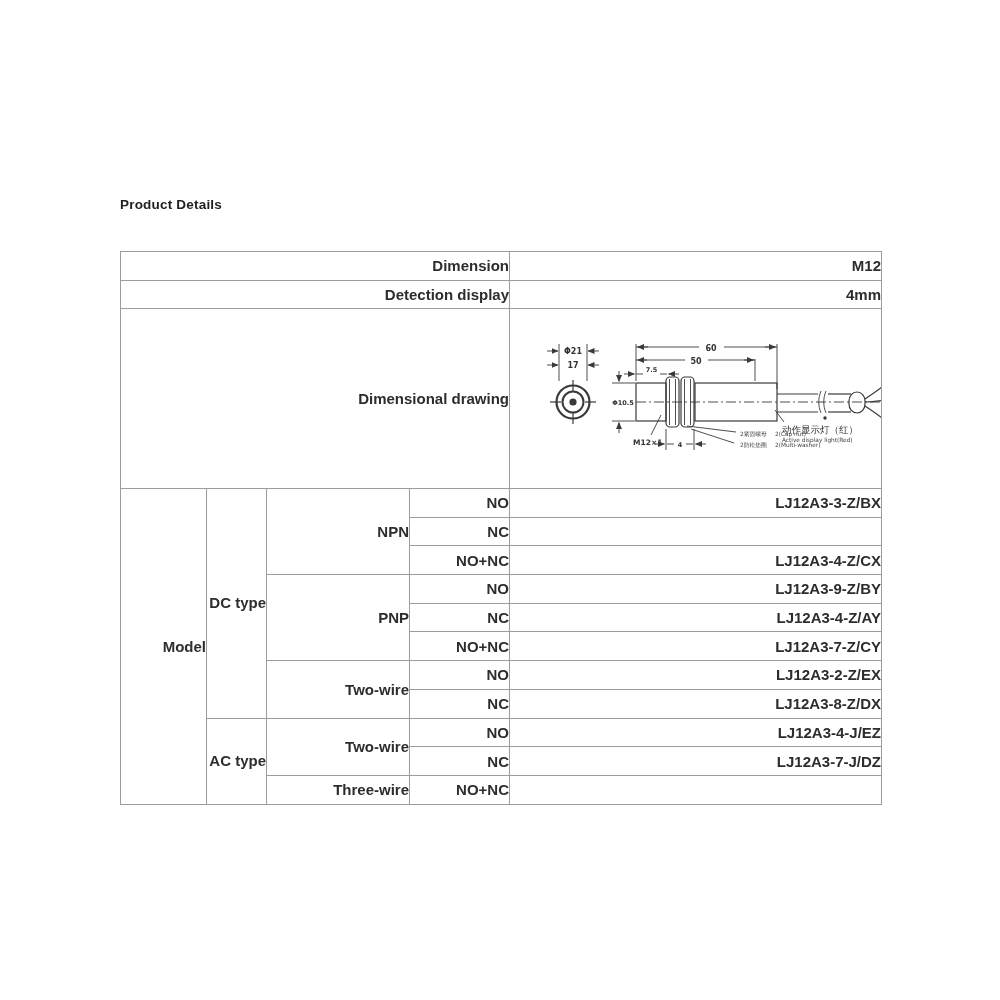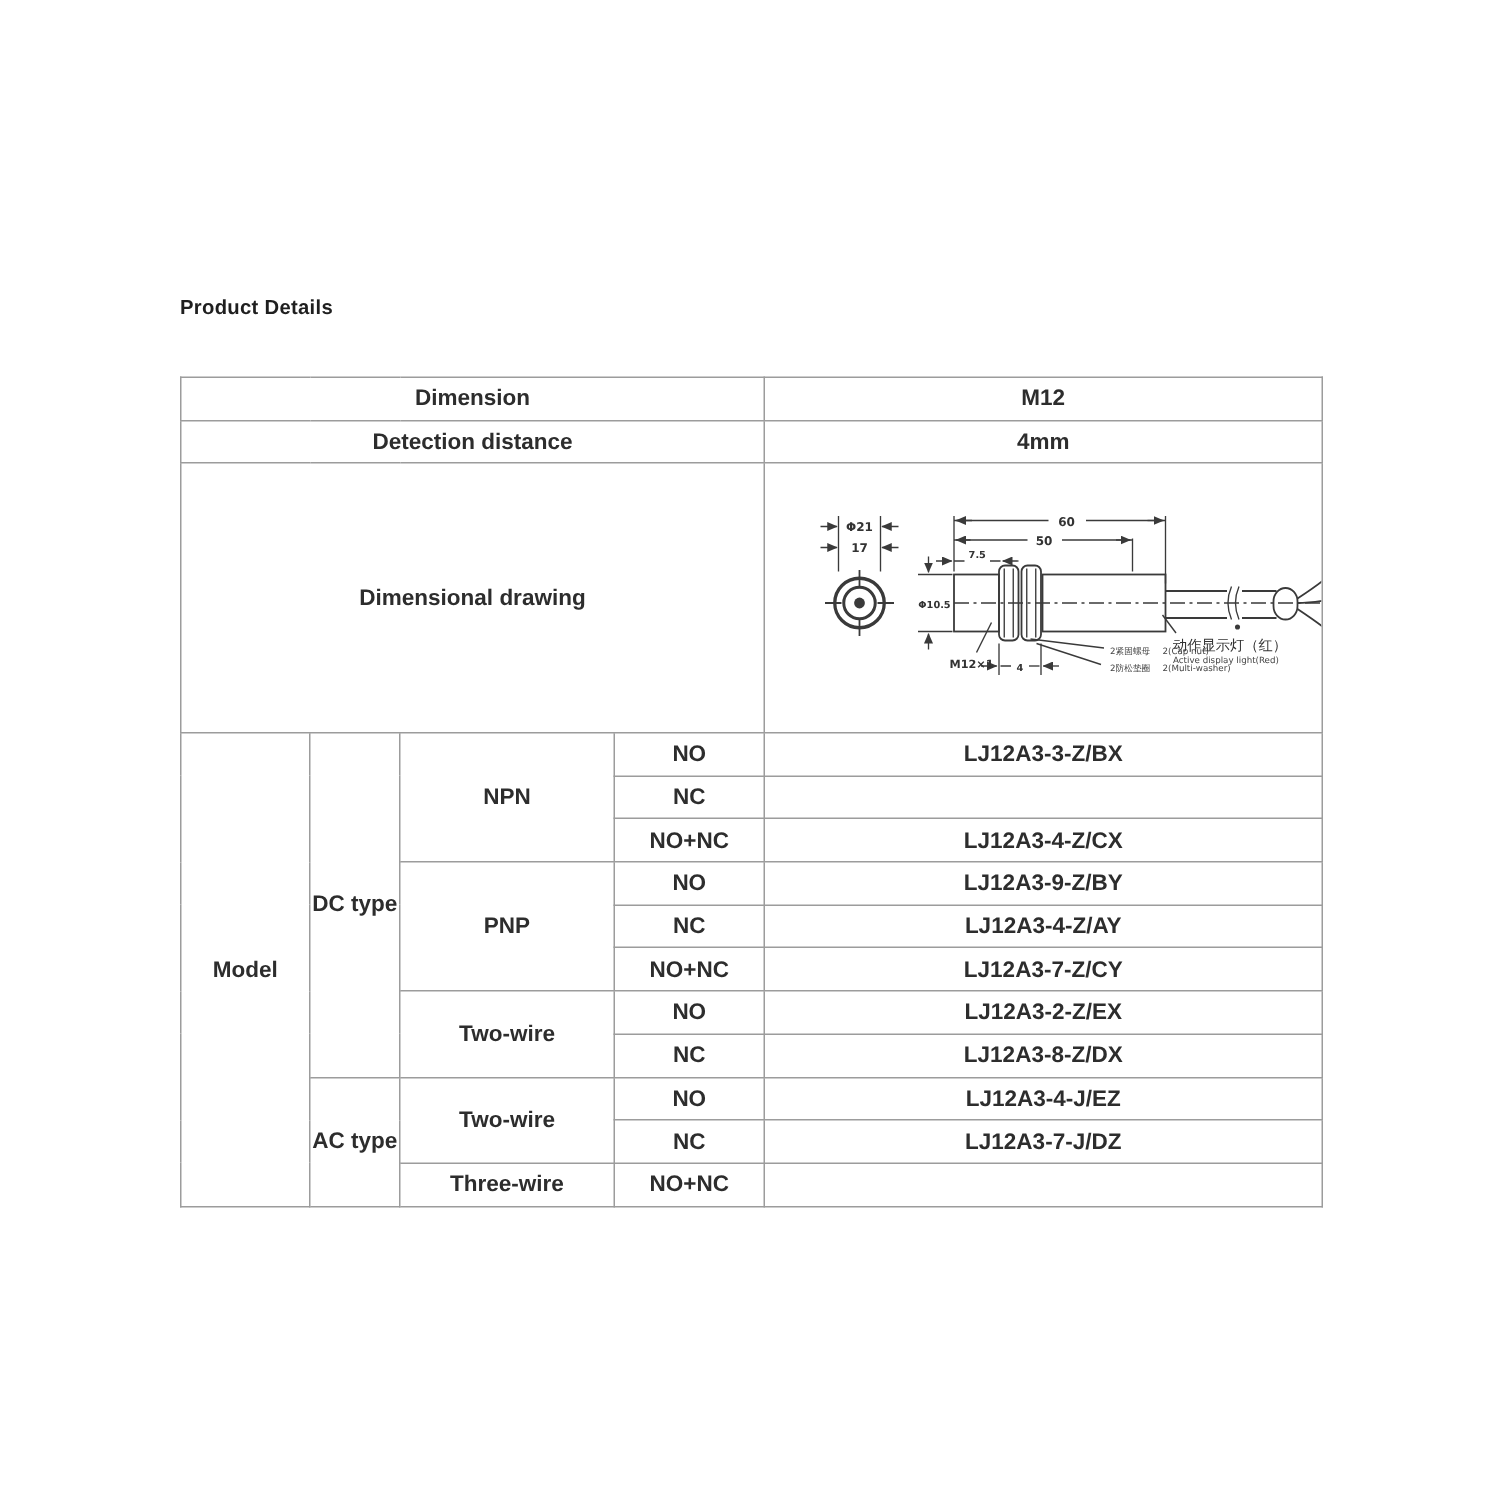--- a/index.html
+++ b/index.html
@@ -10,21 +10,21 @@
   .page-title {
     position:absolute; left:120px; top:197px;
     font-size:13.5px; font-weight:700; color:#1f1f1f; letter-spacing:.2px;
   }
   table.spec {
     position:absolute; left:120px; top:251px; width:761px;
     border-collapse:collapse; table-layout:fixed;
   }
   table.spec td {
     border:1px solid #9c9c9c; padding:0;
-    text-align:center; vertical-align:middle;
+    text-align:right; vertical-align:middle;
     font-weight:700; font-size:15px; color:#2d2d2d;
     overflow:hidden; white-space:nowrap;
   }
   td.wrapcell { white-space:normal; line-height:1.25; }
   tr.toprow  { height:28.5px; }
   tr.drawrow { height:180px; }
   tr.mrow    { height:28.7px; }
   td.draw-cell { vertical-align:middle; }
   td.draw-cell svg { display:block; margin:0 auto; }
   .dline { stroke:#3a3a3a; stroke-width:1.2; fill:none; }
@@ -50,21 +50,21 @@
         <col style="width:372px">
     </colgroup>
 
     <tbody>
         <tr class="toprow">
       <td colspan="4">Dimension</td>
       <td>M12</td>
     </tr>
 
     <tr class="toprow">
-      <td colspan="4">Detection distance</td>
+      <td colspan="4">Detection display</td>
       <td>4mm</td>
     </tr>
 
     <tr class="drawrow">
       <td colspan="4">Dimensional drawing</td>
       <td class="draw-cell">
         <svg width="370" height="178" viewBox="508 309 370 178">
           <defs>
             <marker id="arw" markerUnits="userSpaceOnUse" markerWidth="7" markerHeight="6" refX="6.5" refY="3" orient="auto">
               <path d="M0,0 L7,3 L0,6 Z" fill="#3a3a3a"></path>

